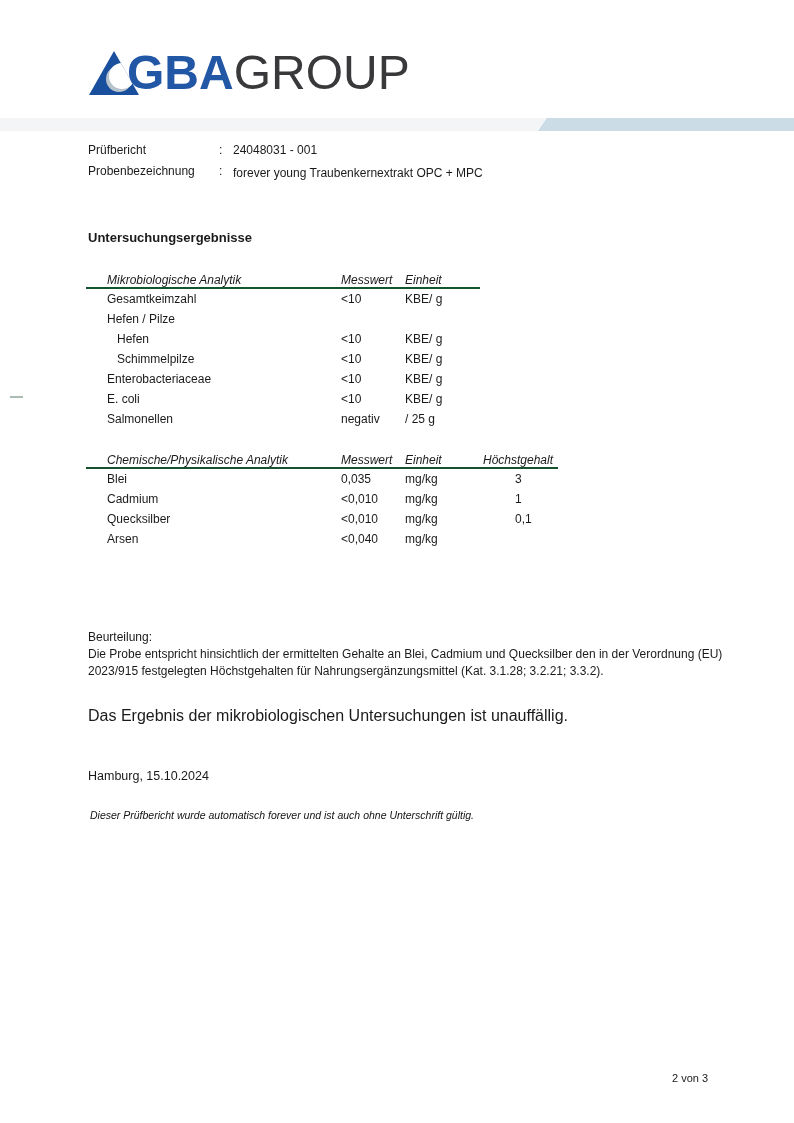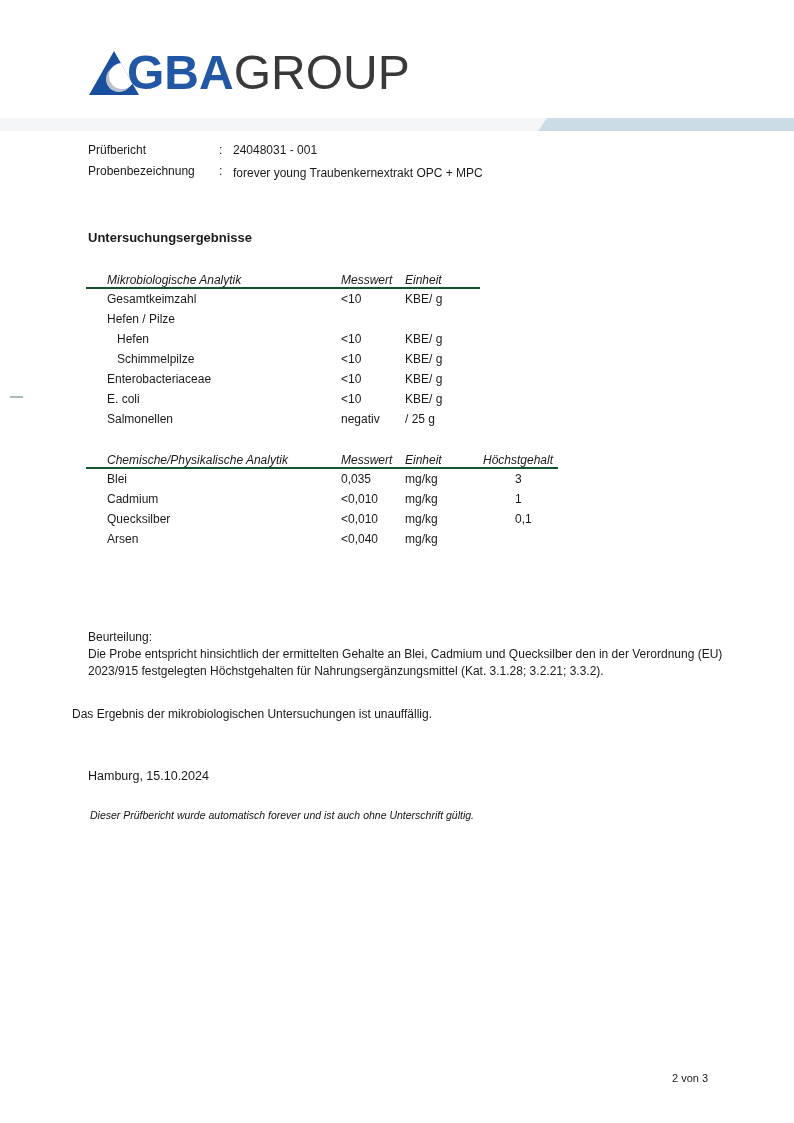--- a/index.html
+++ b/index.html
@@ -45,21 +45,21 @@
   .c-val   { left:255px; }
   .c-unit  { left:319px; }
   .h-limit { left:397px; }
   .c-limit { left:429px; }
 
   .limits-note { position:absolute; left:88px; top:559px; font-size:12px; }
 
   
   .assessment { position:absolute; left:88px; top:629px; width:645px; font-size:12px; line-height:17px; }
   .assessment .heading { display:block; }
-  .assessment-p2 { position:absolute; left:72px; top:707px; font-size:12px; }
+  .assessment-p2 { position:absolute; left:88px; top:707px; font-size:16px; }
 
   .place-date { position:absolute; left:88px; top:769px; font-size:12.5px; }
   .auto-note  { position:absolute; left:90px; top:809px; font-size:10.5px; font-style:italic; color:#111; }
 
   .page-number { position:absolute; left:672px; top:1072px; font-size:11px; }
 
   .fold-mark { position:absolute; left:10px; top:396px; width:13px; height:2px; background:#a8bcb2; }
 </style>
 </head>
 <body>

